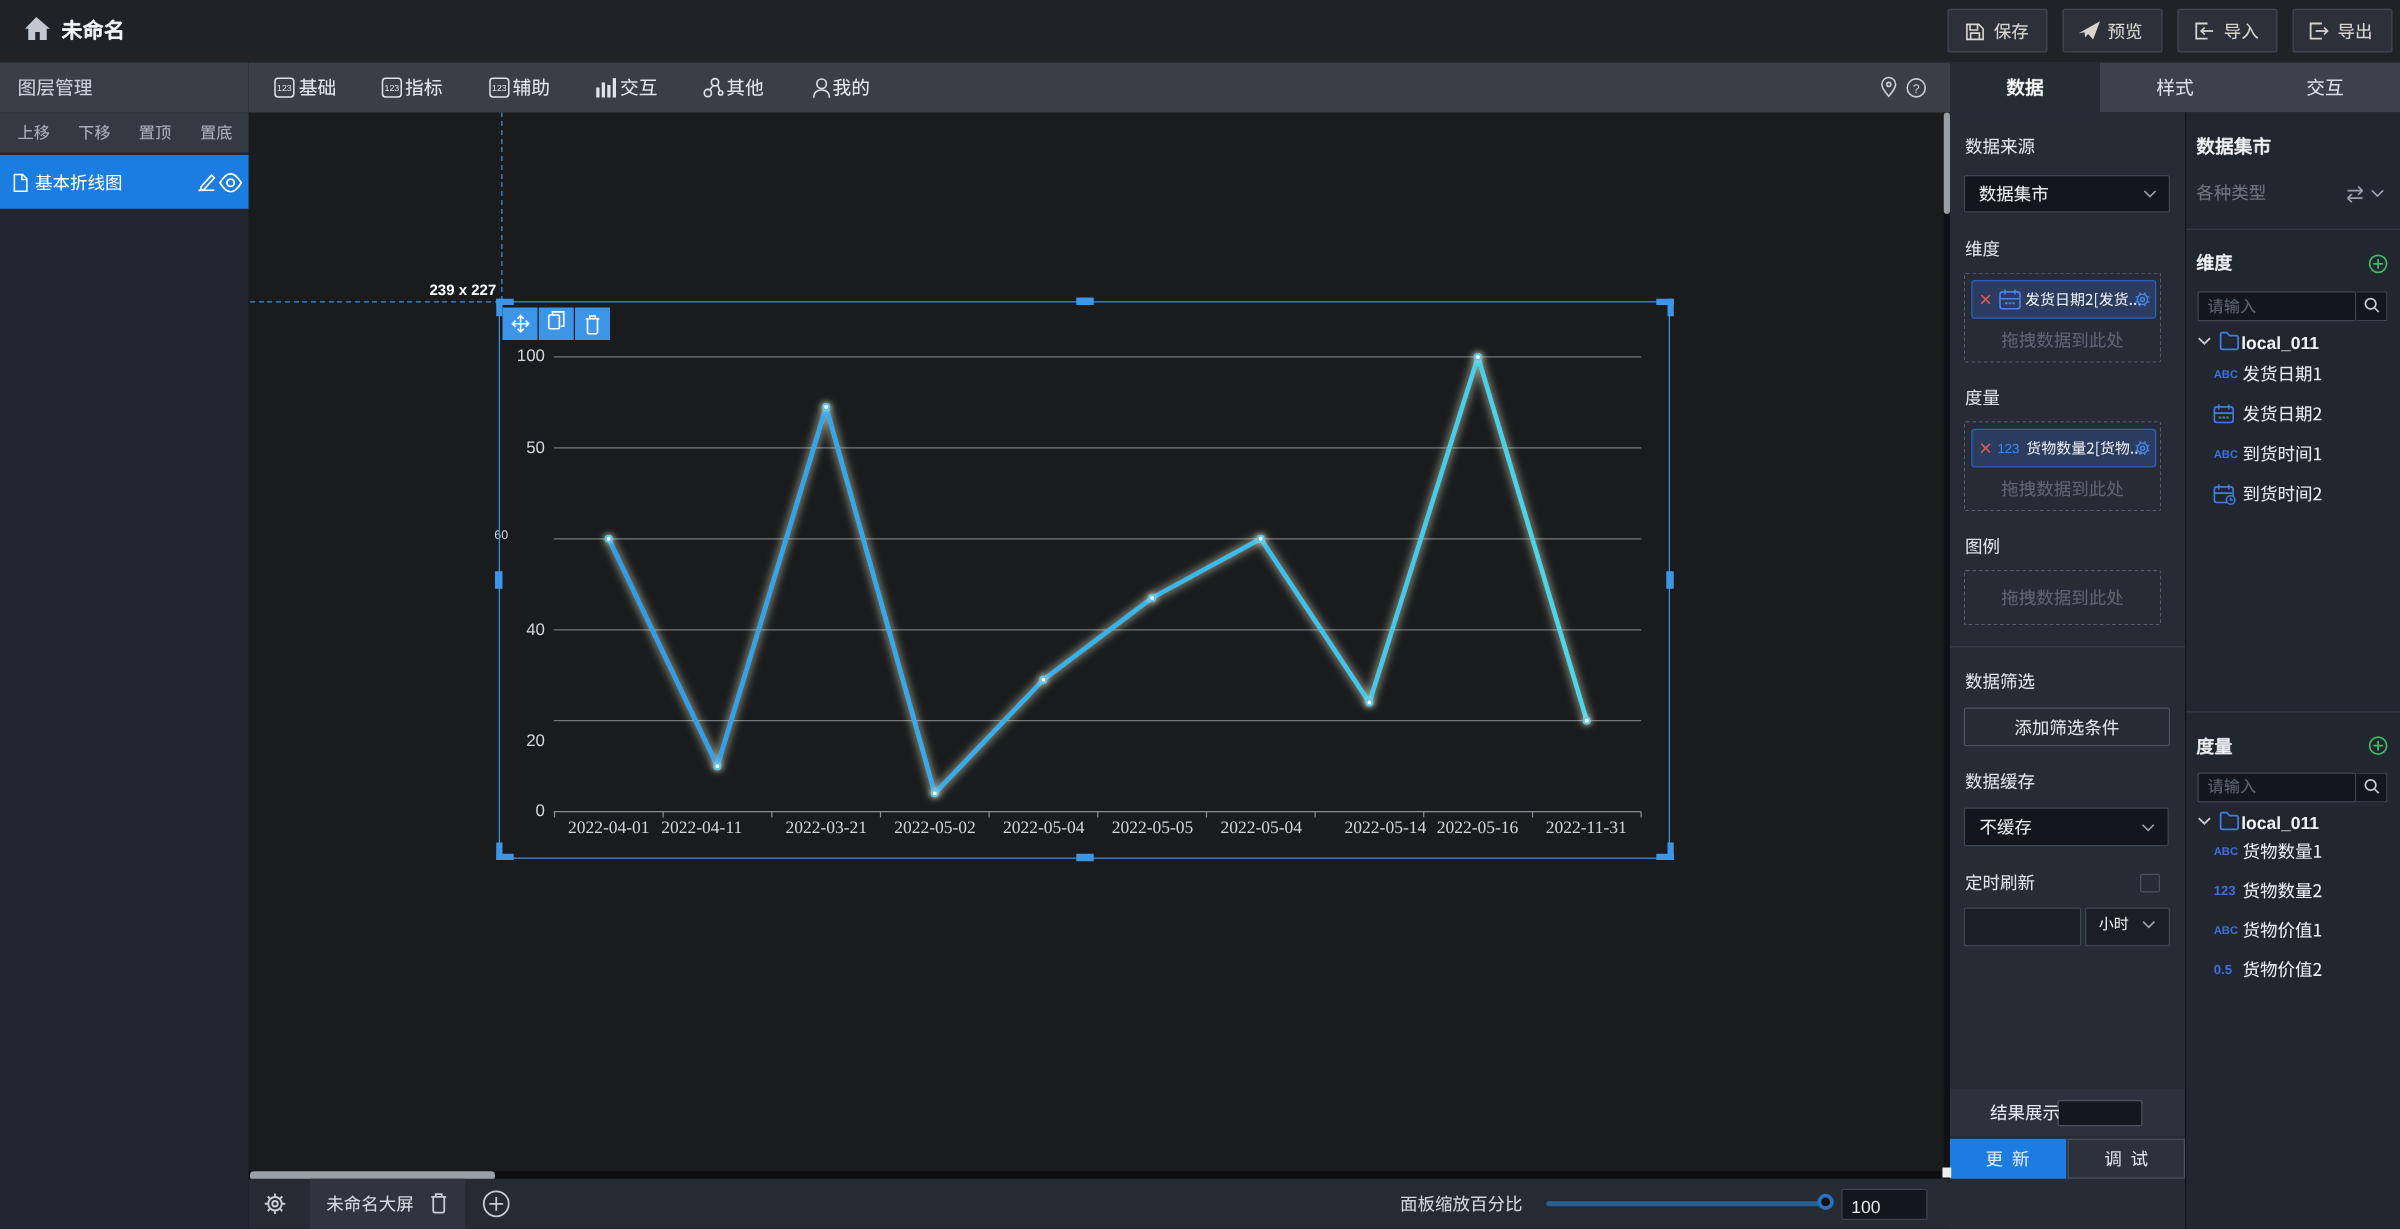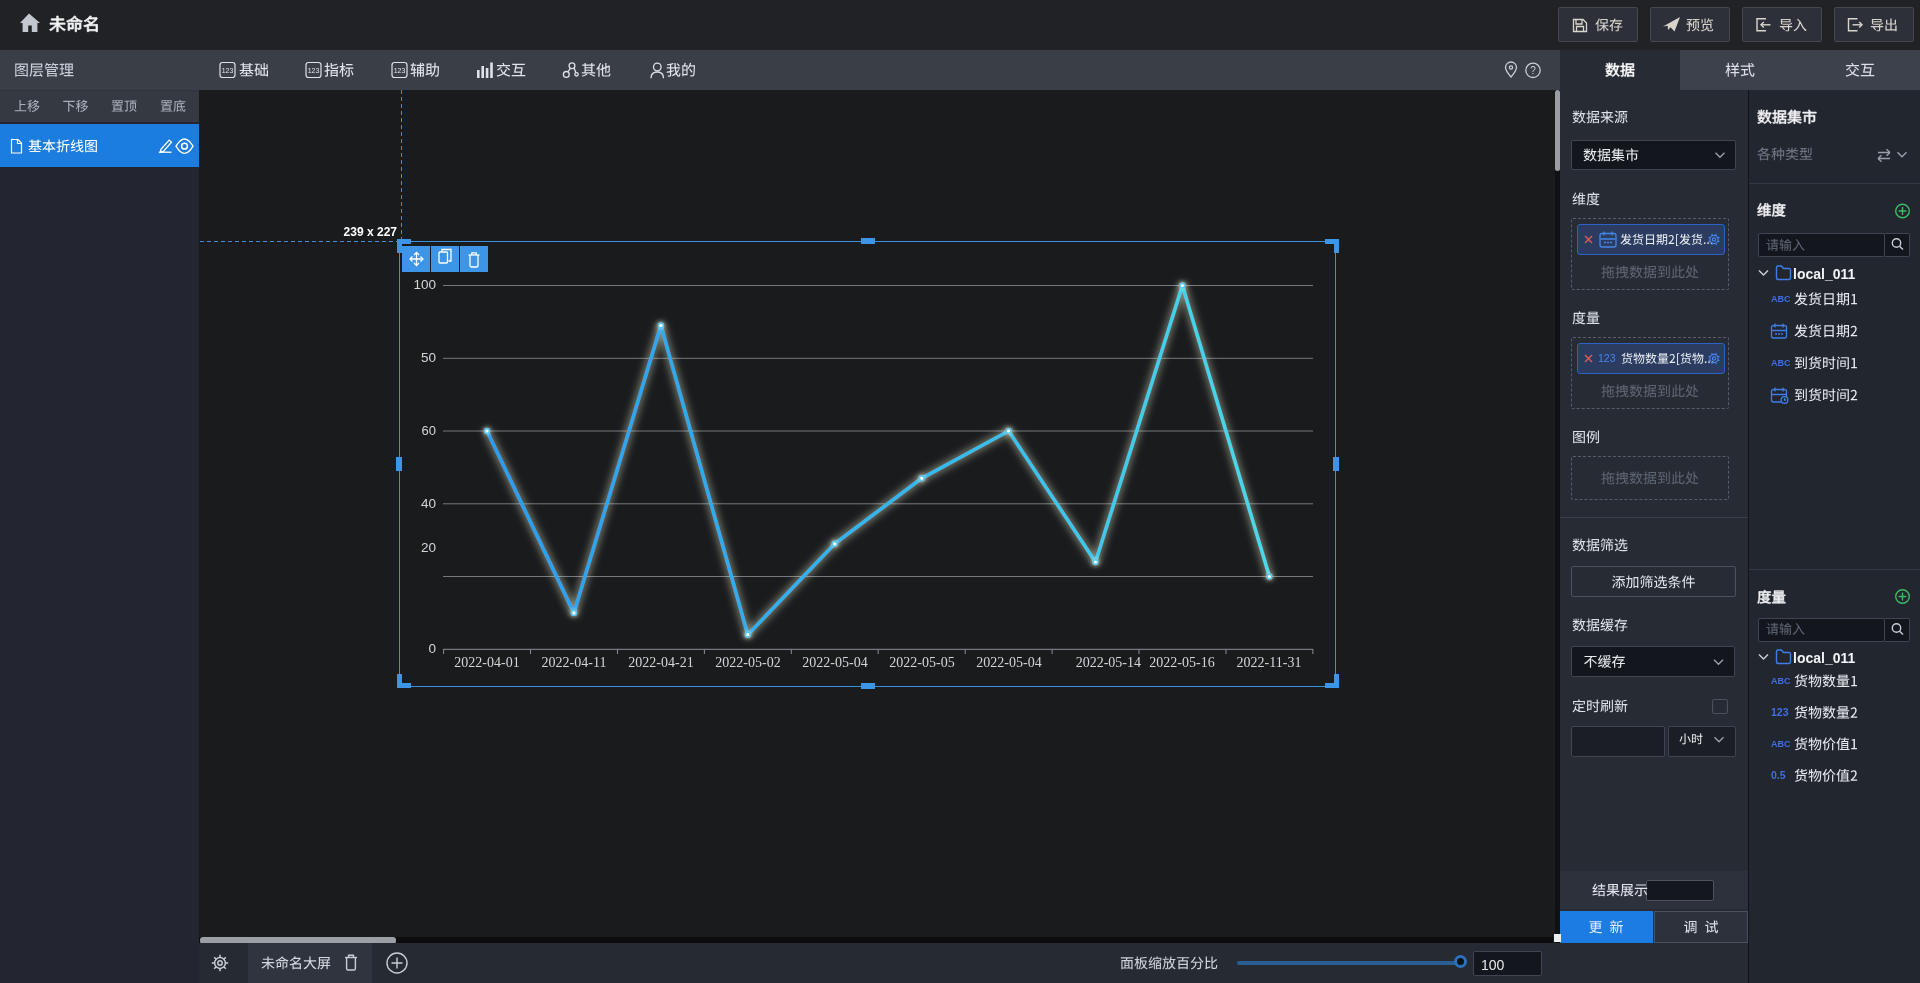--- a/index.html
+++ b/index.html
@@ -118,33 +118,33 @@
     <circle cx="660.9" cy="325.5" r="2.4" fill="#fff" stroke="#5cc7ec" stroke-width="1.6" filter="url(#dotglow)"></circle>
     <circle cx="747.8" cy="634.7" r="2.4" fill="#fff" stroke="#5cc7ec" stroke-width="1.6" filter="url(#dotglow)"></circle>
     <circle cx="834.7" cy="543.8" r="2.4" fill="#fff" stroke="#5cc7ec" stroke-width="1.6" filter="url(#dotglow)"></circle>
     <circle cx="921.7" cy="478.3" r="2.4" fill="#fff" stroke="#5cc7ec" stroke-width="1.6" filter="url(#dotglow)"></circle>
     <circle cx="1008.6" cy="431.0" r="2.4" fill="#fff" stroke="#5cc7ec" stroke-width="1.6" filter="url(#dotglow)"></circle>
     <circle cx="1095.5" cy="562.0" r="2.4" fill="#fff" stroke="#5cc7ec" stroke-width="1.6" filter="url(#dotglow)"></circle>
     <circle cx="1182.4" cy="285.5" r="2.4" fill="#fff" stroke="#5cc7ec" stroke-width="1.6" filter="url(#dotglow)"></circle>
     <circle cx="1269.4" cy="576.5" r="2.4" fill="#fff" stroke="#5cc7ec" stroke-width="1.6" filter="url(#dotglow)"></circle>
 </svg>
 <div class="lat" style="left:442px;top:655px;width:90px;text-align:center;font-family:'Liberation Serif',serif;font-size:14px">2022-04-01</div>
-<div class="lat" style="left:529px;top:655px;width:90px;text-align:center;font-family:'Liberation Serif',serif;font-size:14px">2022-04-11</div>
-<div class="lat" style="left:616px;top:655px;width:90px;text-align:center;font-family:'Liberation Serif',serif;font-size:14px">2022-04-21</div>
+<div class="lat" style="left:529px;top:655px;width:90px;font-family:'Liberation Serif',serif;font-size:14px">2022-04-11</div>
+<div class="lat" style="left:616px;top:655px;width:90px;text-align:center;font-family:'Liberation Serif',serif;font-size:14px">2022-03-21</div>
 <div class="lat" style="left:703px;top:655px;width:90px;text-align:center;font-family:'Liberation Serif',serif;font-size:14px">2022-05-02</div>
 <div class="lat" style="left:790px;top:655px;width:90px;text-align:center;font-family:'Liberation Serif',serif;font-size:14px">2022-05-04</div>
 <div class="lat" style="left:877px;top:655px;width:90px;text-align:center;font-family:'Liberation Serif',serif;font-size:14px">2022-05-05</div>
 <div class="lat" style="left:964px;top:655px;width:90px;text-align:center;font-family:'Liberation Serif',serif;font-size:14px">2022-05-04</div>
 <div class="lat" style="left:1051px;top:655px;width:90px;text-align:right;font-family:'Liberation Serif',serif;font-size:14px">2022-05-14</div>
 <div class="lat" style="left:1137px;top:655px;width:90px;text-align:center;font-family:'Liberation Serif',serif;font-size:14px">2022-05-16</div>
 <div class="lat" style="left:1224px;top:655px;width:90px;text-align:center;font-family:'Liberation Serif',serif;font-size:14px">2022-11-31</div>
 <div class="lat" style="left:386px;top:641px;width:50px;text-align:right;font-size:13.5px">0</div>
-<div class="lat" style="left:386px;top:540px;width:50px;text-align:right;font-size:13.5px">20</div>
+<div class="lat" style="left:386px;top:585px;width:50px;text-align:right;font-size:13.5px">20</div>
 <div class="lat" style="left:386px;top:496px;width:50px;text-align:right;font-size:13.5px">40</div>
-<div class="lat" style="left:386px;top:423px;width:50px;text-align:right;font-size:13px">60</div>
+<div class="lat" style="left:376px;top:423px;width:50px;text-align:center;font-size:10px">60</div>
 <div class="lat" style="left:386px;top:350px;width:50px;text-align:right;font-size:13.5px">50</div>
 <div class="lat" style="left:386px;top:277px;width:50px;text-align:right;font-size:13.5px">100</div>
 <div class="abs" id="selbox"></div>
 <div class="selbtn" style="left:402px;top:246px"></div>
 <div class="selbtn" style="left:431px;top:246px"></div>
 <div class="selbtn" style="left:460px;top:246px"></div>
 
 <div class="hseg" style="left:397px;top:239px;width:14px;height:5px"></div>
 <div class="hseg" style="left:397px;top:239px;width:5px;height:14px"></div>
 <div class="hseg" style="left:1325px;top:239px;width:14px;height:5px"></div>

